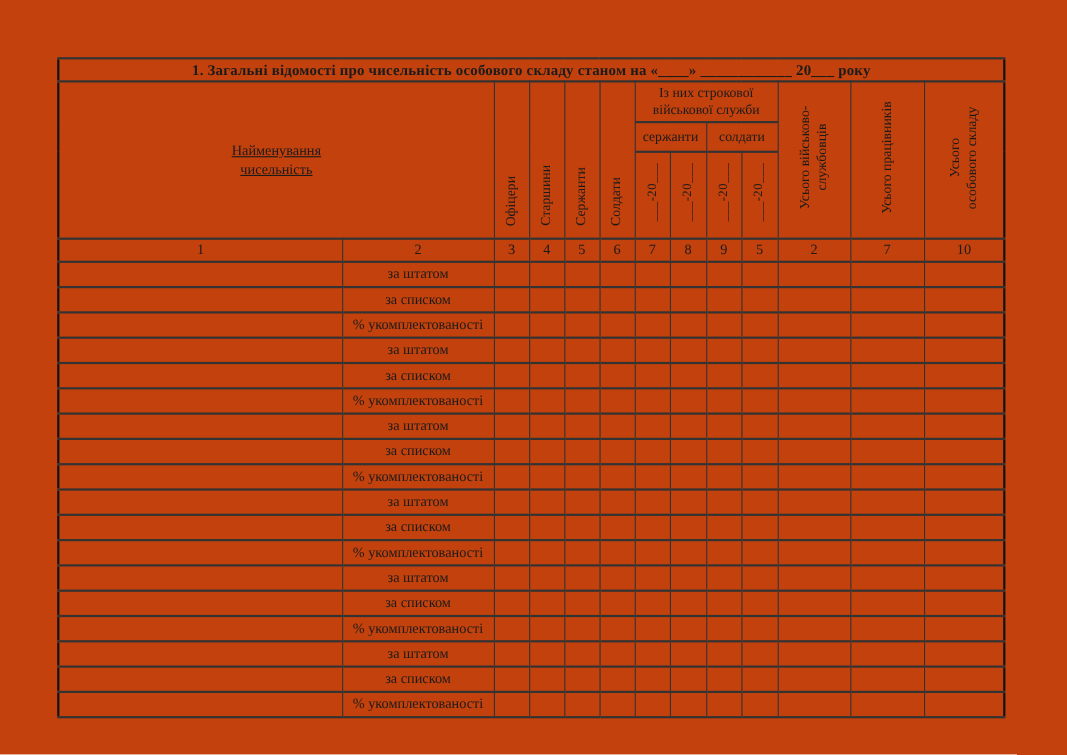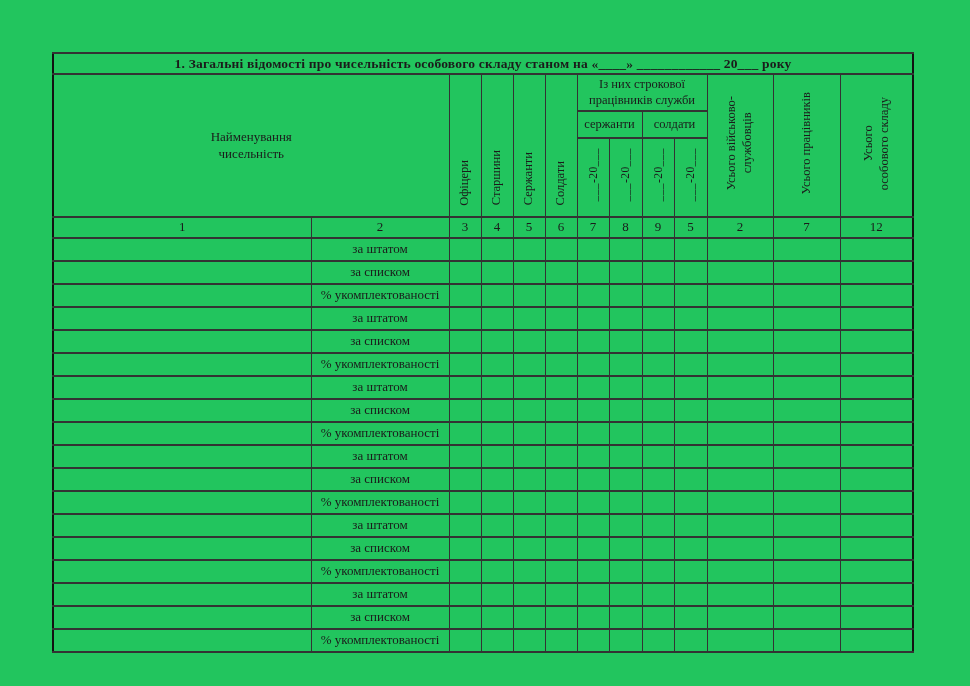--- a/index.html
+++ b/index.html
@@ -1,19 +1,19 @@
 <!DOCTYPE html>
 <html><head>
 <meta charset="utf-8">
 <style>
   html, body { margin: 0; padding: 0; background: #ffffff; }
   .page {
     position: relative;
     width: 970px; height: 686px;
-    background: #22c55e;
+    background: #c2410c;
     font-family: "Liberation Serif", serif;
     color: #1b1b1b;
     overflow: hidden;
   }
   table.form-table {
     position: absolute; left: 52px; top: 52px;
     width: 860px;
     border-collapse: collapse;
     table-layout: fixed;
     border: 2px solid #121212;
@@ -36,21 +36,21 @@
   tr.r-h3     { height: 79px; }
   tr.r-num    { height: 21px; }
   tr.body-row { height: 23px; }
 
   .title-cell {
     font-weight: bold;
     font-size: 13.5px;
     letter-spacing: 0.2px;
     padding: 1px 4px;
   }
-  .name-cell { font-size: 13px; line-height: 1.35; }
+  .name-cell { font-size: 13px; line-height: 1.35; text-decoration: underline; }
   .group-title-cell { font-size: 12.5px; line-height: 1.3; padding: 1px 5px; }
   .sub-cell { font-size: 12.5px; }
 
   .vt {
     display: inline-block;
     writing-mode: vertical-rl;
     transform: rotate(180deg);
     white-space: nowrap;
     font-size: 12.5px;
     line-height: 1.25;
@@ -98,21 +98,21 @@
         </td>
         <td class="vb" rowspan="3">
           <span class="vt">Старшини</span>
         </td>
         <td class="vb" rowspan="3">
           <span class="vt">Сержанти</span>
         </td>
         <td class="vb" rowspan="3">
           <span class="vt">Солдати</span>
         </td>
-        <td class="group-title-cell" colspan="4">Із них строкової працівників служби</td>
+        <td class="group-title-cell" colspan="4">Із них строкової військової служби</td>
         <td rowspan="3">
           <span class="vt">
             <div>Усього військово-</div>
             <div>службовців</div>
           </span>
         </td>
         <td rowspan="3">
           <span class="vt">Усього працівників</span>
         </td>
         <td rowspan="3">
@@ -149,21 +149,21 @@
         <td class="num-cell">3</td>
         <td class="num-cell">4</td>
         <td class="num-cell">5</td>
         <td class="num-cell">6</td>
         <td class="num-cell">7</td>
         <td class="num-cell">8</td>
         <td class="num-cell">9</td>
         <td class="num-cell">5</td>
         <td class="num-cell">2</td>
         <td class="num-cell">7</td>
-        <td class="num-cell">12</td>
+        <td class="num-cell">10</td>
       </tr>
     </tbody>
 
     <tbody>
         <tr class="body-row">
     <td></td>
     <td class="label-cell">за штатом</td>
     <td></td>
     <td></td>
     <td></td>

